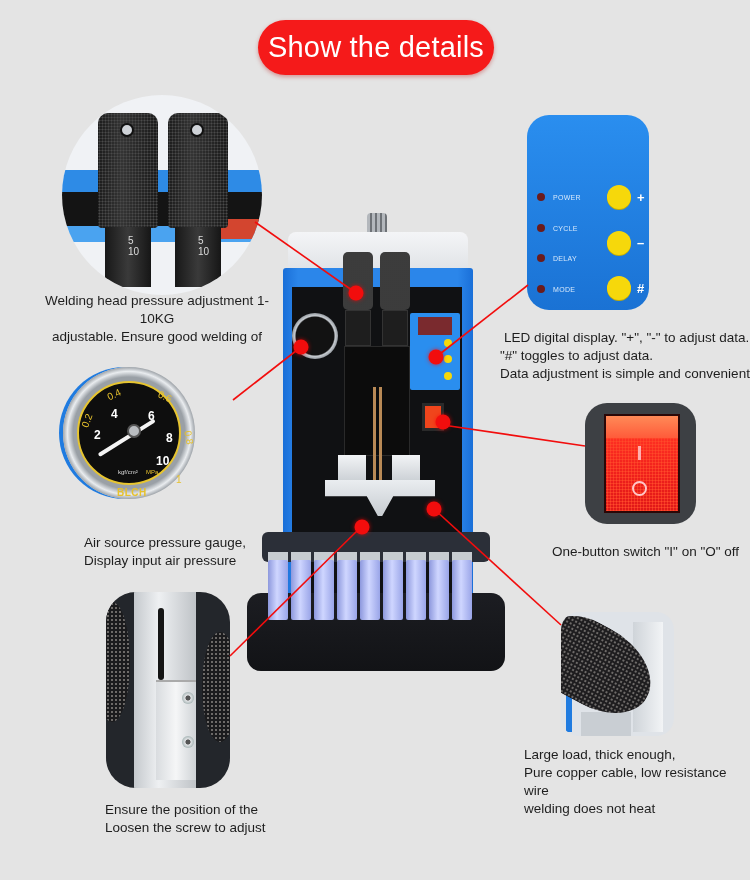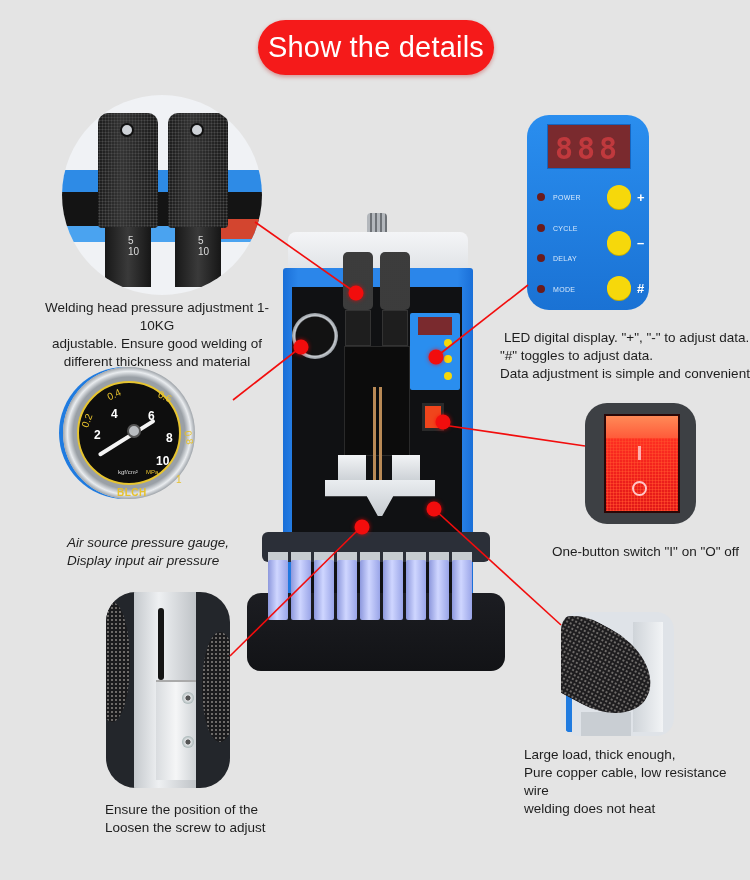--- a/index.html
+++ b/index.html
@@ -199,30 +199,26 @@
   <div class="sleeve s2"></div>
   <div class="scale a">
     <div>5</div>
       <div>10</div>
   </div>
   <div class="scale b">
     <div>5</div>
       <div>10</div>
   </div>
 </div>
-<div class="caption" style="left:32px; top:299px; width:250px; text-align:center;">
+<div class="caption" style="left:32px; top:292px; width:250px; text-align:center;">
   <div>Welding head pressure adjustment 1-10KG</div>
   <div>adjustable. Ensure good welding of</div>
-  <div>different thickness and material</div>
 </div>
 
 <div class="panel">
-  <div class="display">
-    <span class="seg">888</span>
-  </div>
   <div class="led-row" style="top:78px">
     <span class="led-dot"></span>
     <span class="led-label">POWER</span>
   </div>
   <div class="led-row" style="top:109px">
     <span class="led-dot"></span>
     <span class="led-label">CYCLE</span>
   </div>
   <div class="led-row" style="top:139px">
     <span class="led-dot"></span>
@@ -257,21 +253,21 @@
   <span class="gauge-num y" style="left:107px; top:389px; transform:rotate(-25deg)">0.4</span>
   <span class="gauge-num y" style="left:158px; top:391px; transform:rotate(25deg)">0.6</span>
   <span class="gauge-num y" style="left:182px; top:432px; transform:rotate(80deg)">0.8</span>
   <span class="gauge-num y" style="left:176px; top:474px">1</span>
   <div class="gauge-needle"></div>
   <div class="gauge-hub"></div>
   <span class="gauge-unit" style="left:118px; top:469px">kgf/cm²</span>
   <span class="gauge-unit" style="left:146px; top:469px; color:#e6c12d">MPa</span>
   <span class="gauge-brand">BLCH</span>
 </div>
-<div class="caption" style="left:67px; top:534px; width:200px;font-style:italic;">
+<div class="caption" style="left:84px; top:534px; width:200px;">
   <div>Air source pressure gauge,</div>
   <div>Display input air pressure</div>
 </div>
 
 <div>
   <div class="switch-frame"></div>
   <div class="switch-red"></div>
   <div class="switch-top"></div>
   <div class="switch-i"></div>
   <div class="switch-o"></div>

